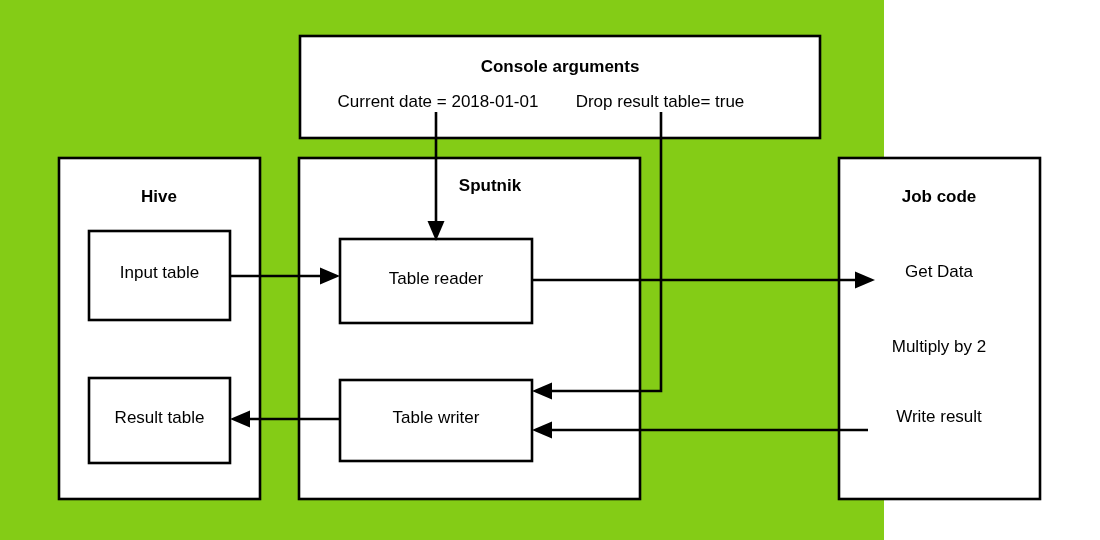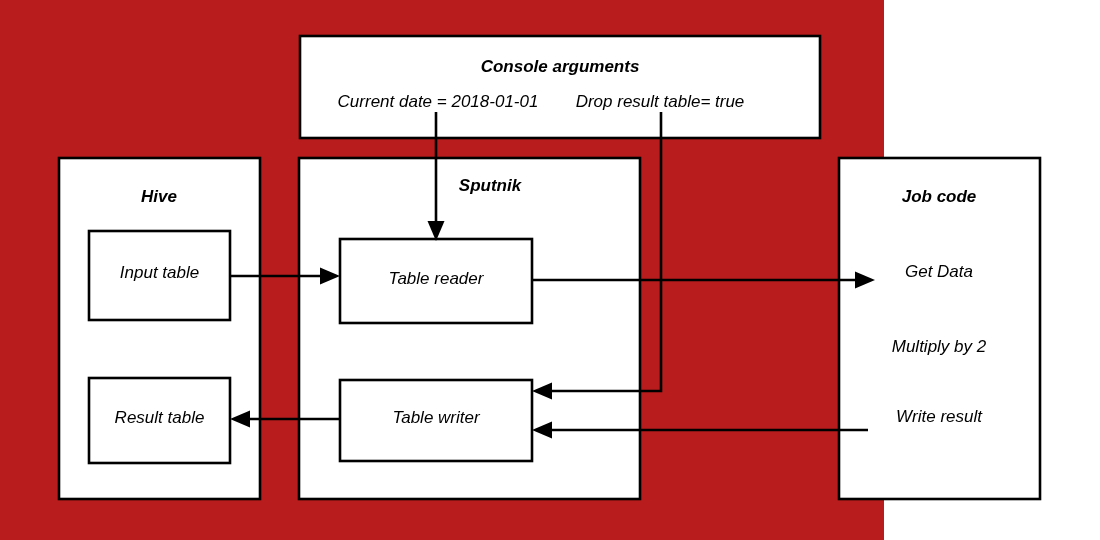--- a/index.html
+++ b/index.html
@@ -10,22 +10,21 @@
   body {
     width: 1100px;
     height: 540px;
     overflow: hidden;
     font-family: "Liberation Sans", sans-serif;
   }
   #diagram-root {
     position: relative;
     width: 884px;
     height: 540px;
-    background: #b91c1c;
-    font-style: italic;
+    background: #84cc16;
   }
   svg#diagram-svg {
     position: absolute;
     top: 0;
     left: 0;
     width: 1100px;
     height: 540px;
     display: block;
   }
   .container-box,

